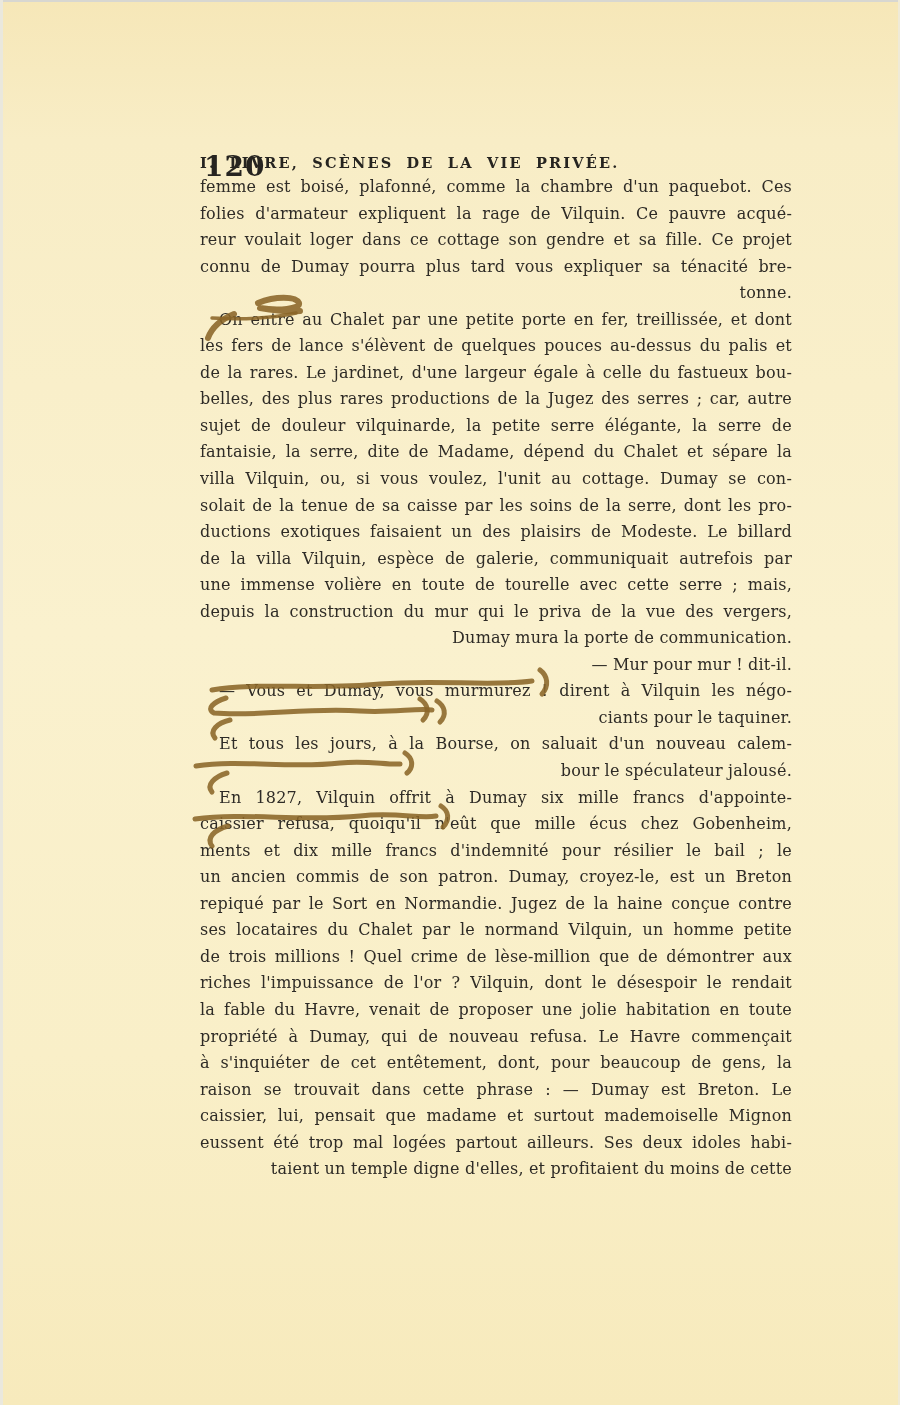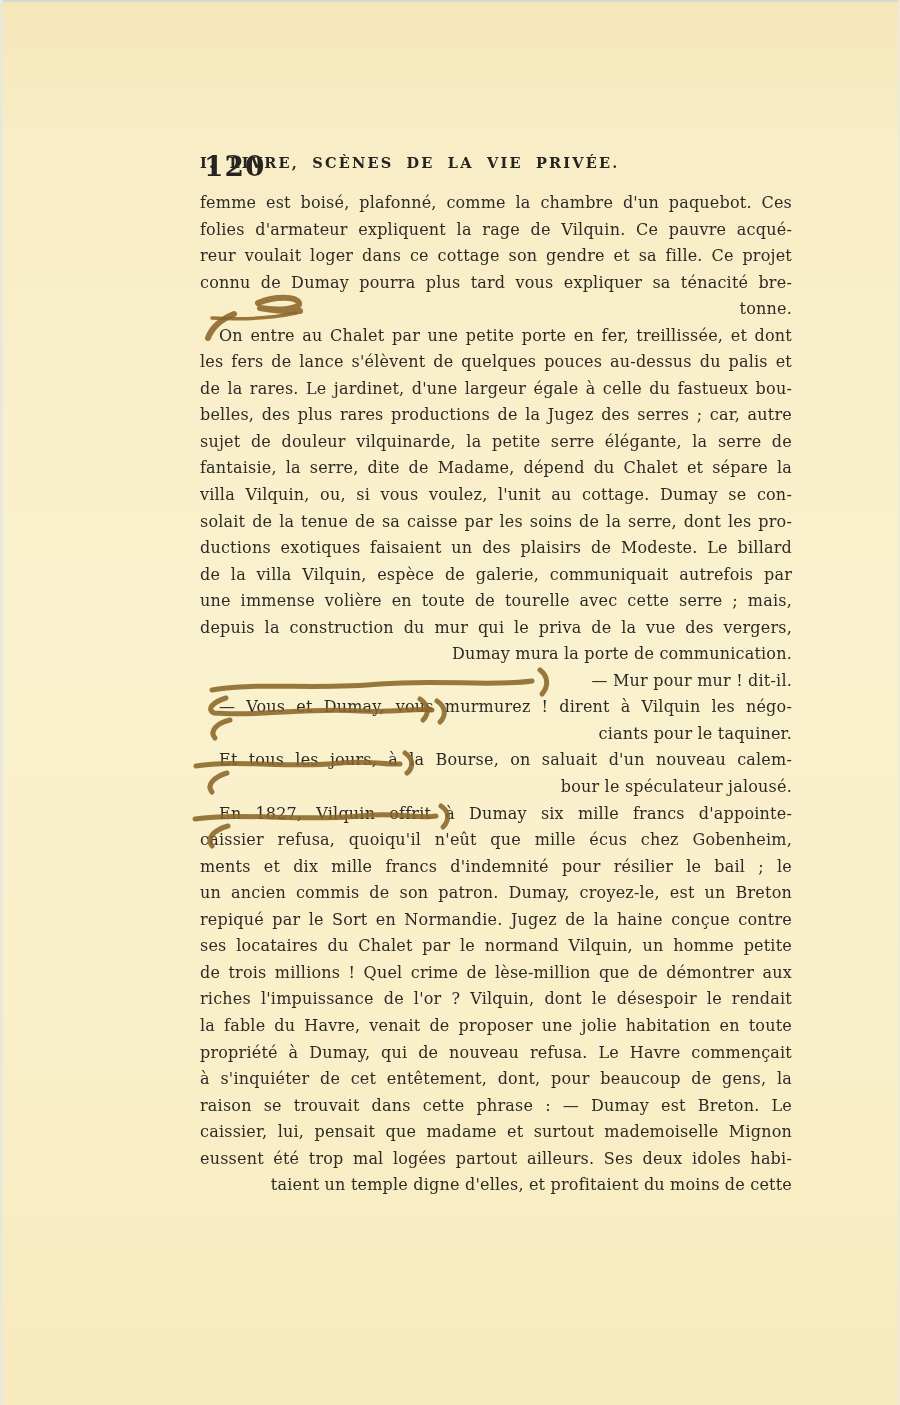--- a/index.html
+++ b/index.html
@@ -8,21 +8,21 @@
     background:linear-gradient(180deg,#f6e7b8 0%,#f8edc6 10%,#faf1ce 45%,#f9efc8 75%,#f7eabc 100%);
     font-family:"DejaVu Serif",serif;
   }
   .edge-top{position:absolute;top:0;left:0;right:0;height:2px;background:#d8d7d1;}
   .edge-left{position:absolute;top:0;left:0;bottom:0;width:3px;background:#eae8dd;}
   .edge-right{position:absolute;top:0;right:0;bottom:0;width:2px;background:#efead7;}
   .header{position:absolute;top:150px;left:200px;width:592px;height:26px;color:#262420;}
   .pagenum{position:absolute;left:4px;top:0;font-size:28px;letter-spacing:1px;font-weight:bold;}
   .runtitle{position:absolute;left:0;right:0;top:4px;text-align:left;
     font-weight:bold;font-size:14.5px;letter-spacing:2.2px;word-spacing:6px;}
-  .bodytext{position:absolute;left:200px;top:190px;width:592px;
+  .bodytext{position:absolute;left:200px;top:174px;width:592px;
     font-size:16px;line-height:26.55px;letter-spacing:.2px;color:#2e2b26;}
   .tl{height:26.55px;overflow:hidden;text-align:justify;}
   .tl::after{content:"";display:inline-block;width:100%;height:0;}
   .tl.last{text-align:right;}
   .tl.last::after{content:none;}
   .tl.ind{text-indent:19px;}
   svg.marks{position:absolute;top:0;left:0;pointer-events:none;}
   .pen{fill:none;stroke:#8a6528;stroke-linecap:round;stroke-linejoin:round;opacity:.88;}
   .pen.thick{stroke-width:6px;}
   .pen.mid{stroke-width:5px;}

